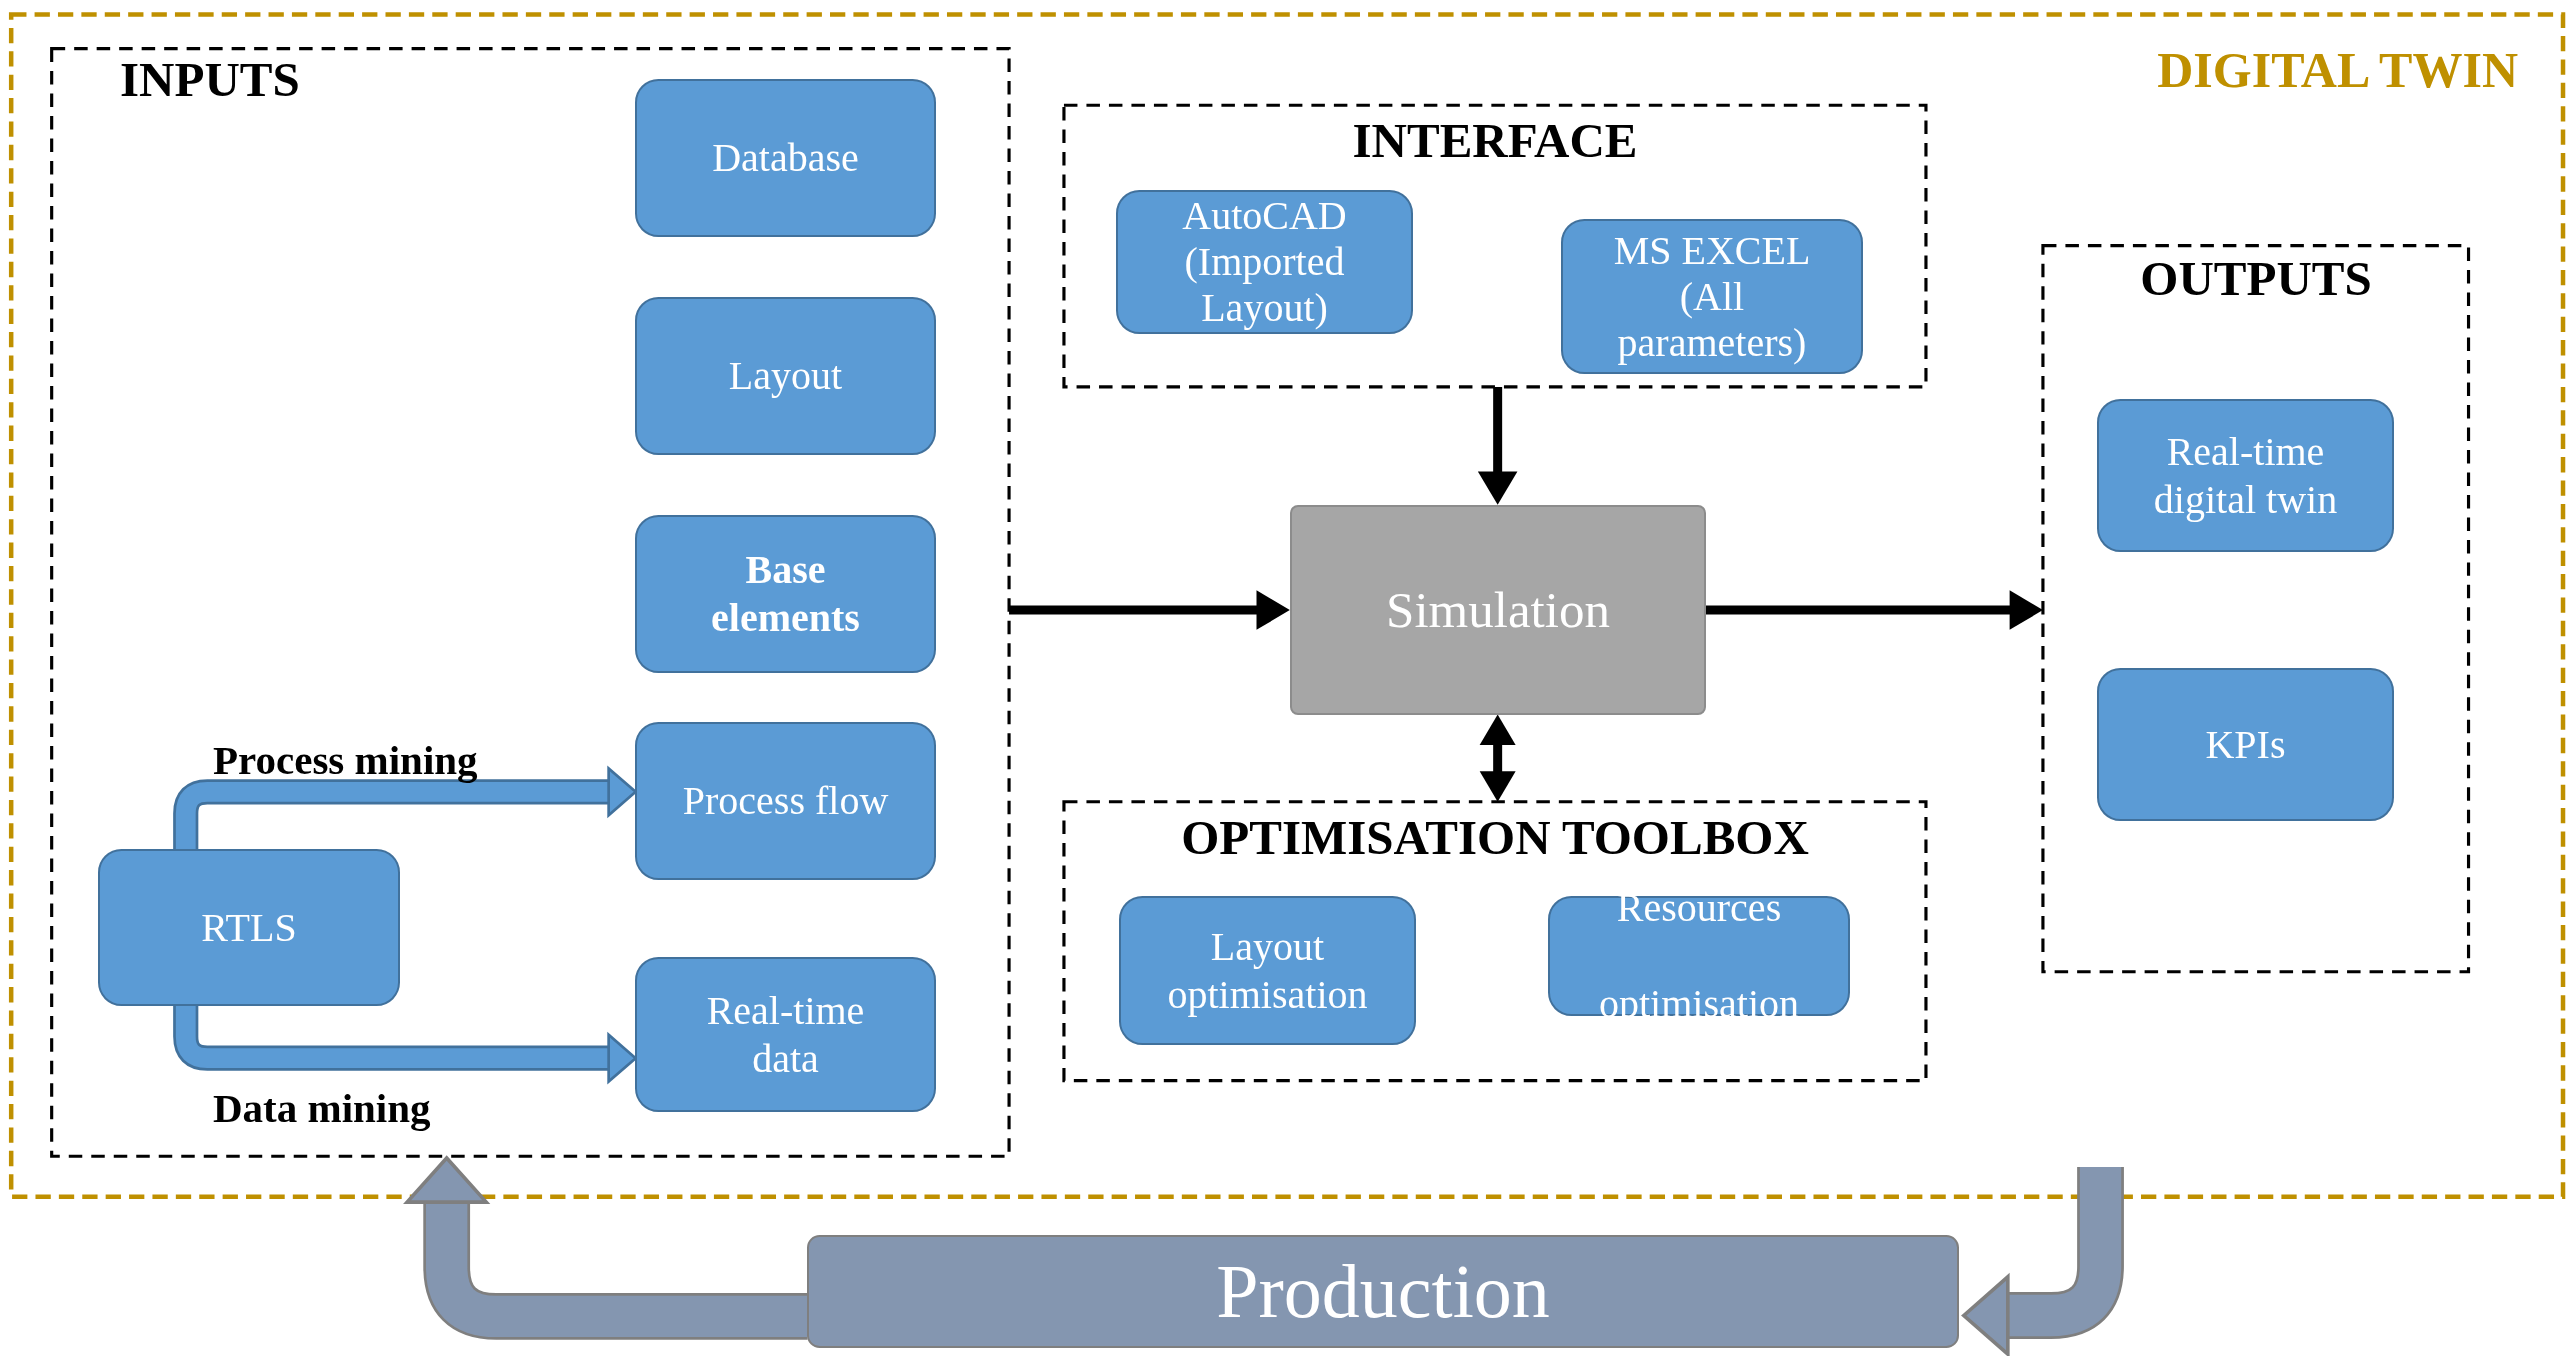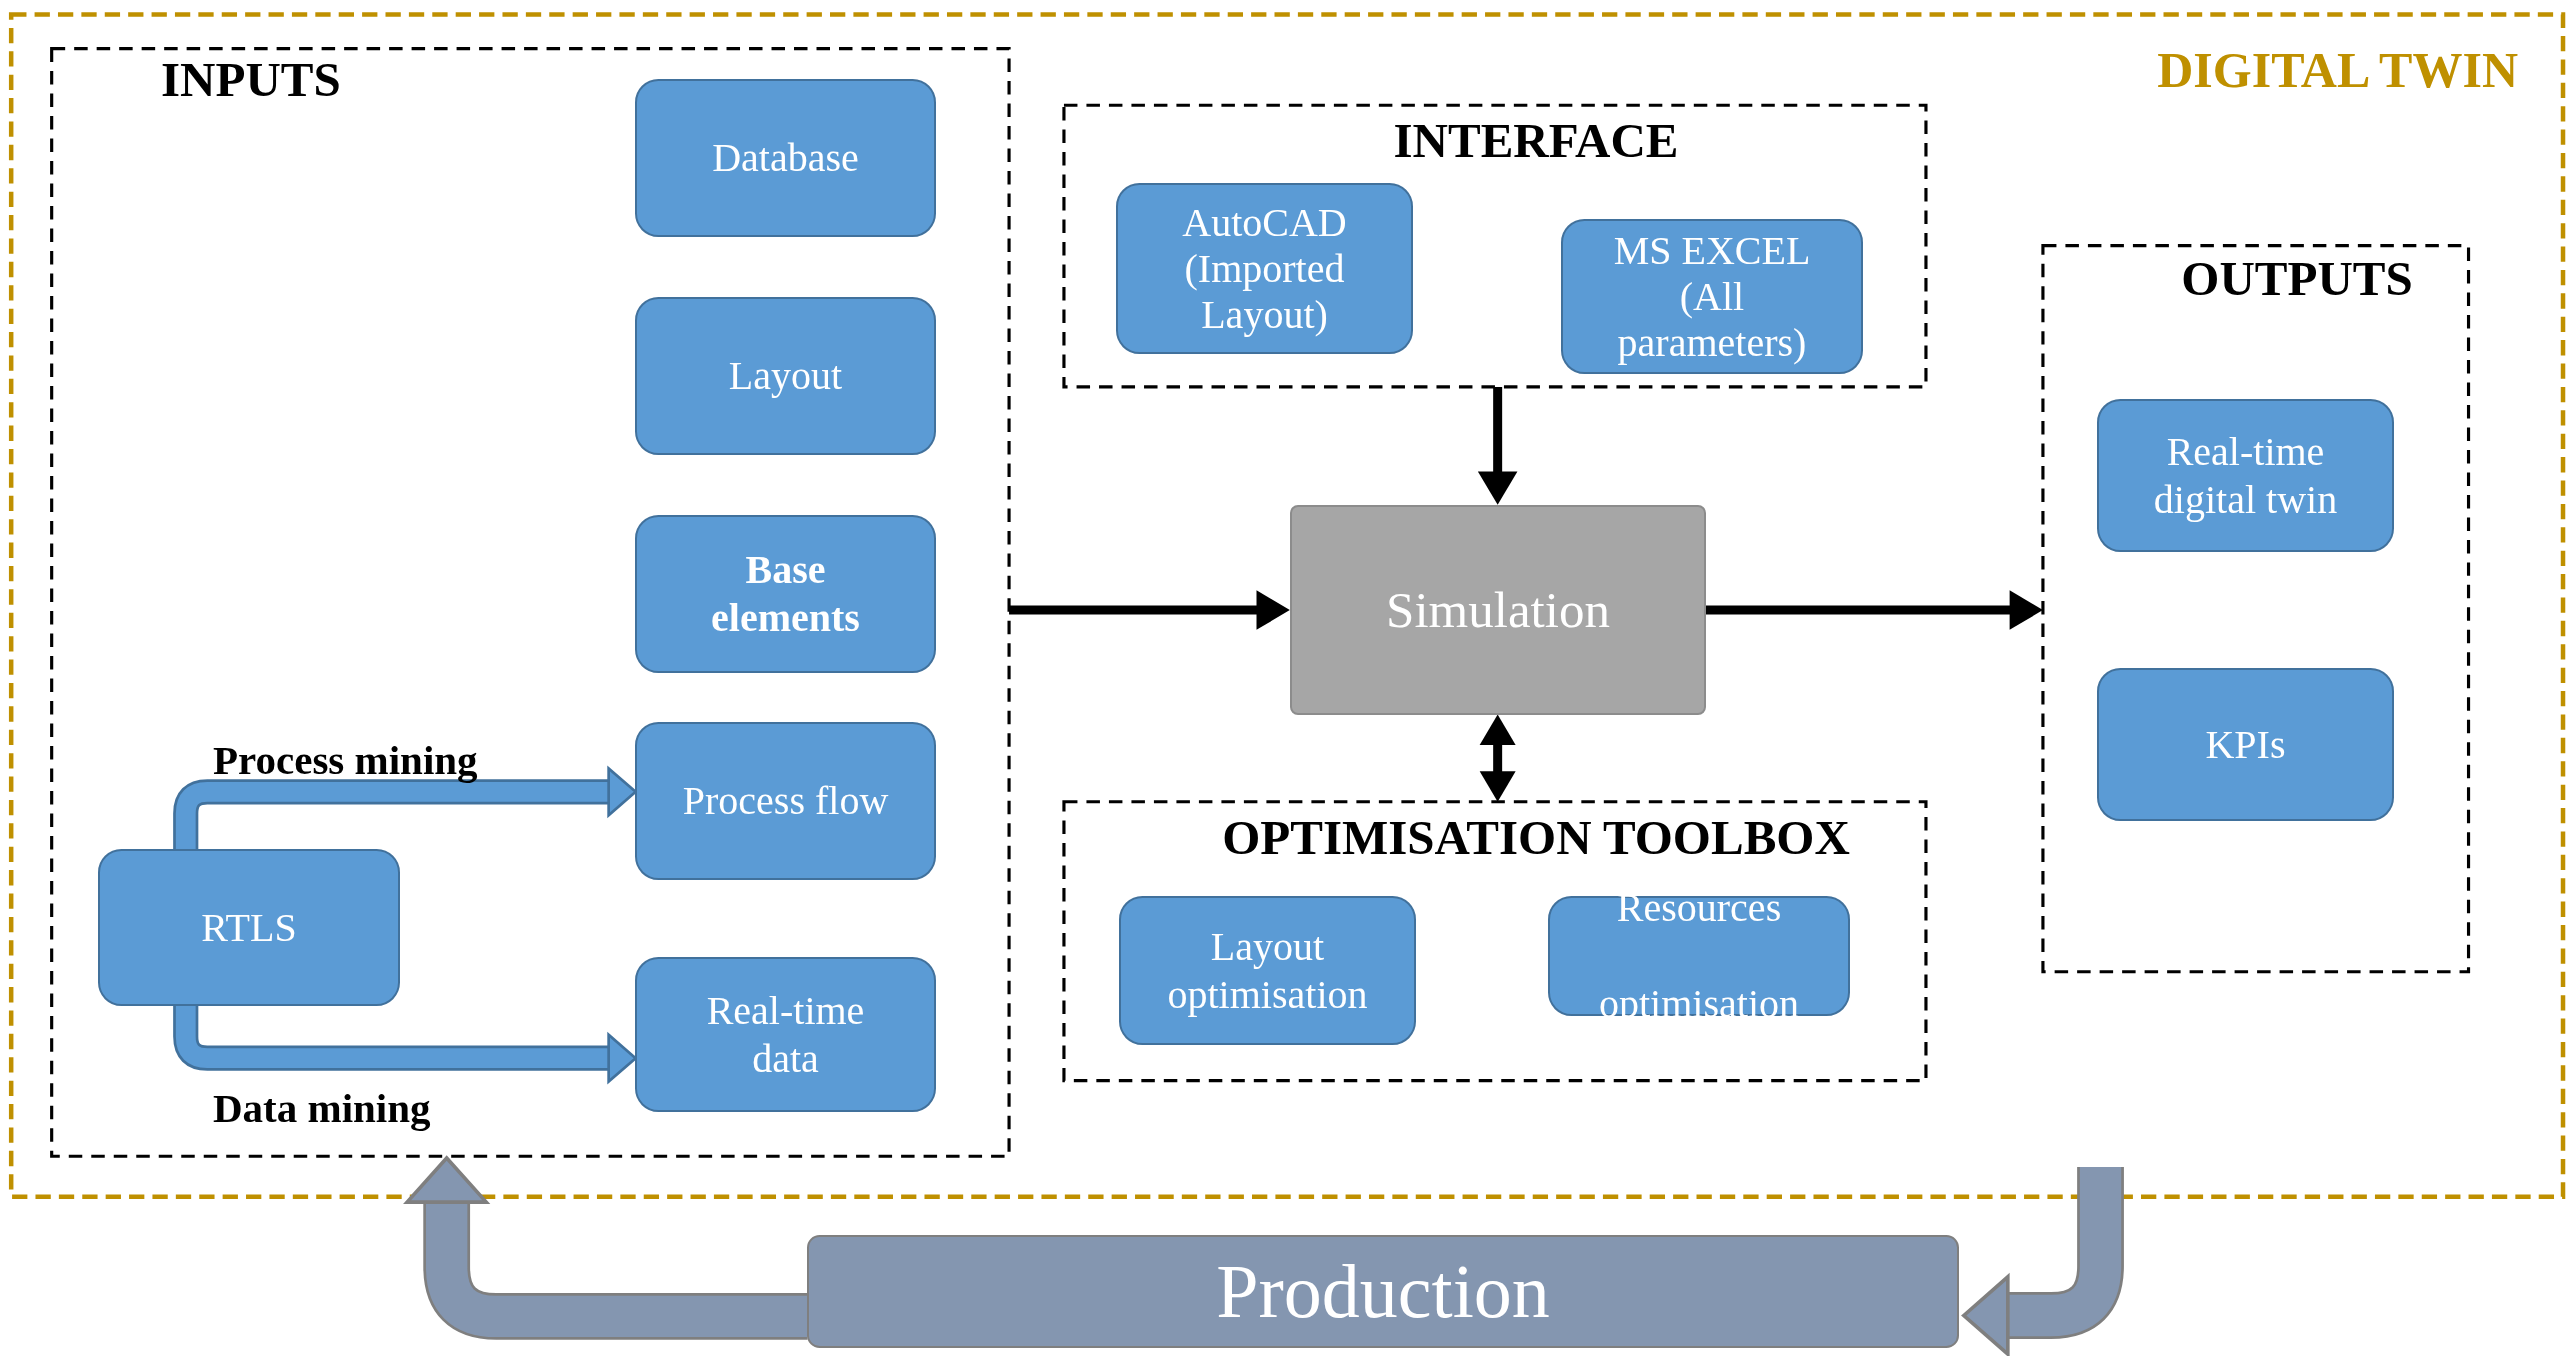--- a/index.html
+++ b/index.html
@@ -8,21 +8,20 @@
     width:2576px;height:1356px;
     background:#ffffff;
     font-family:"Liberation Serif","DejaVu Serif",serif;
     overflow:hidden;
   }
   #wires{position:absolute;left:0;top:0;width:2576px;height:1356px;}
   .abs{position:absolute;box-sizing:border-box;}
   .hdr{
     font-weight:bold;color:#000;font-size:49px;line-height:1.05;
     white-space:nowrap;
-    margin-left:41px;
   }
   .node{
     display:flex;flex-direction:column;align-items:center;justify-content:center;
     text-align:center;color:#ffffff;
     background:#5B9BD5;border:2.7px solid #41719C;border-radius:23.4px;
     font-size:40px;line-height:1.2;
   }
   .node span{display:block;}
   .simnode{
     display:flex;align-items:center;justify-content:center;text-align:center;
@@ -130,21 +129,21 @@
 
   <div class="abs node" style="left:635px;top:957px;width:301px;height:155px;">
     <span>Real-time</span>
     <span>data</span>
   </div>
 
   <div class="abs node" style="left:98px;top:849px;width:302px;height:157px;">
     <span>RTLS</span>
   </div>
 
-  <div class="abs node" style="left:1116px;top:183px;width:297px;height:171px;line-height:1.15;">
+  <div class="abs node" style="left:1116px;top:190px;width:297px;height:144px;line-height:1.15;">
     <span>AutoCAD</span>
     <span>(Imported</span>
     <span>Layout)</span>
   </div>
 
   <div class="abs node" style="left:1561px;top:187px;width:302px;height:155px;line-height:1.15;margin-top:32px;">
     <span>MS EXCEL</span>
     <span>(All</span>
     <span>parameters)</span>
   </div>

